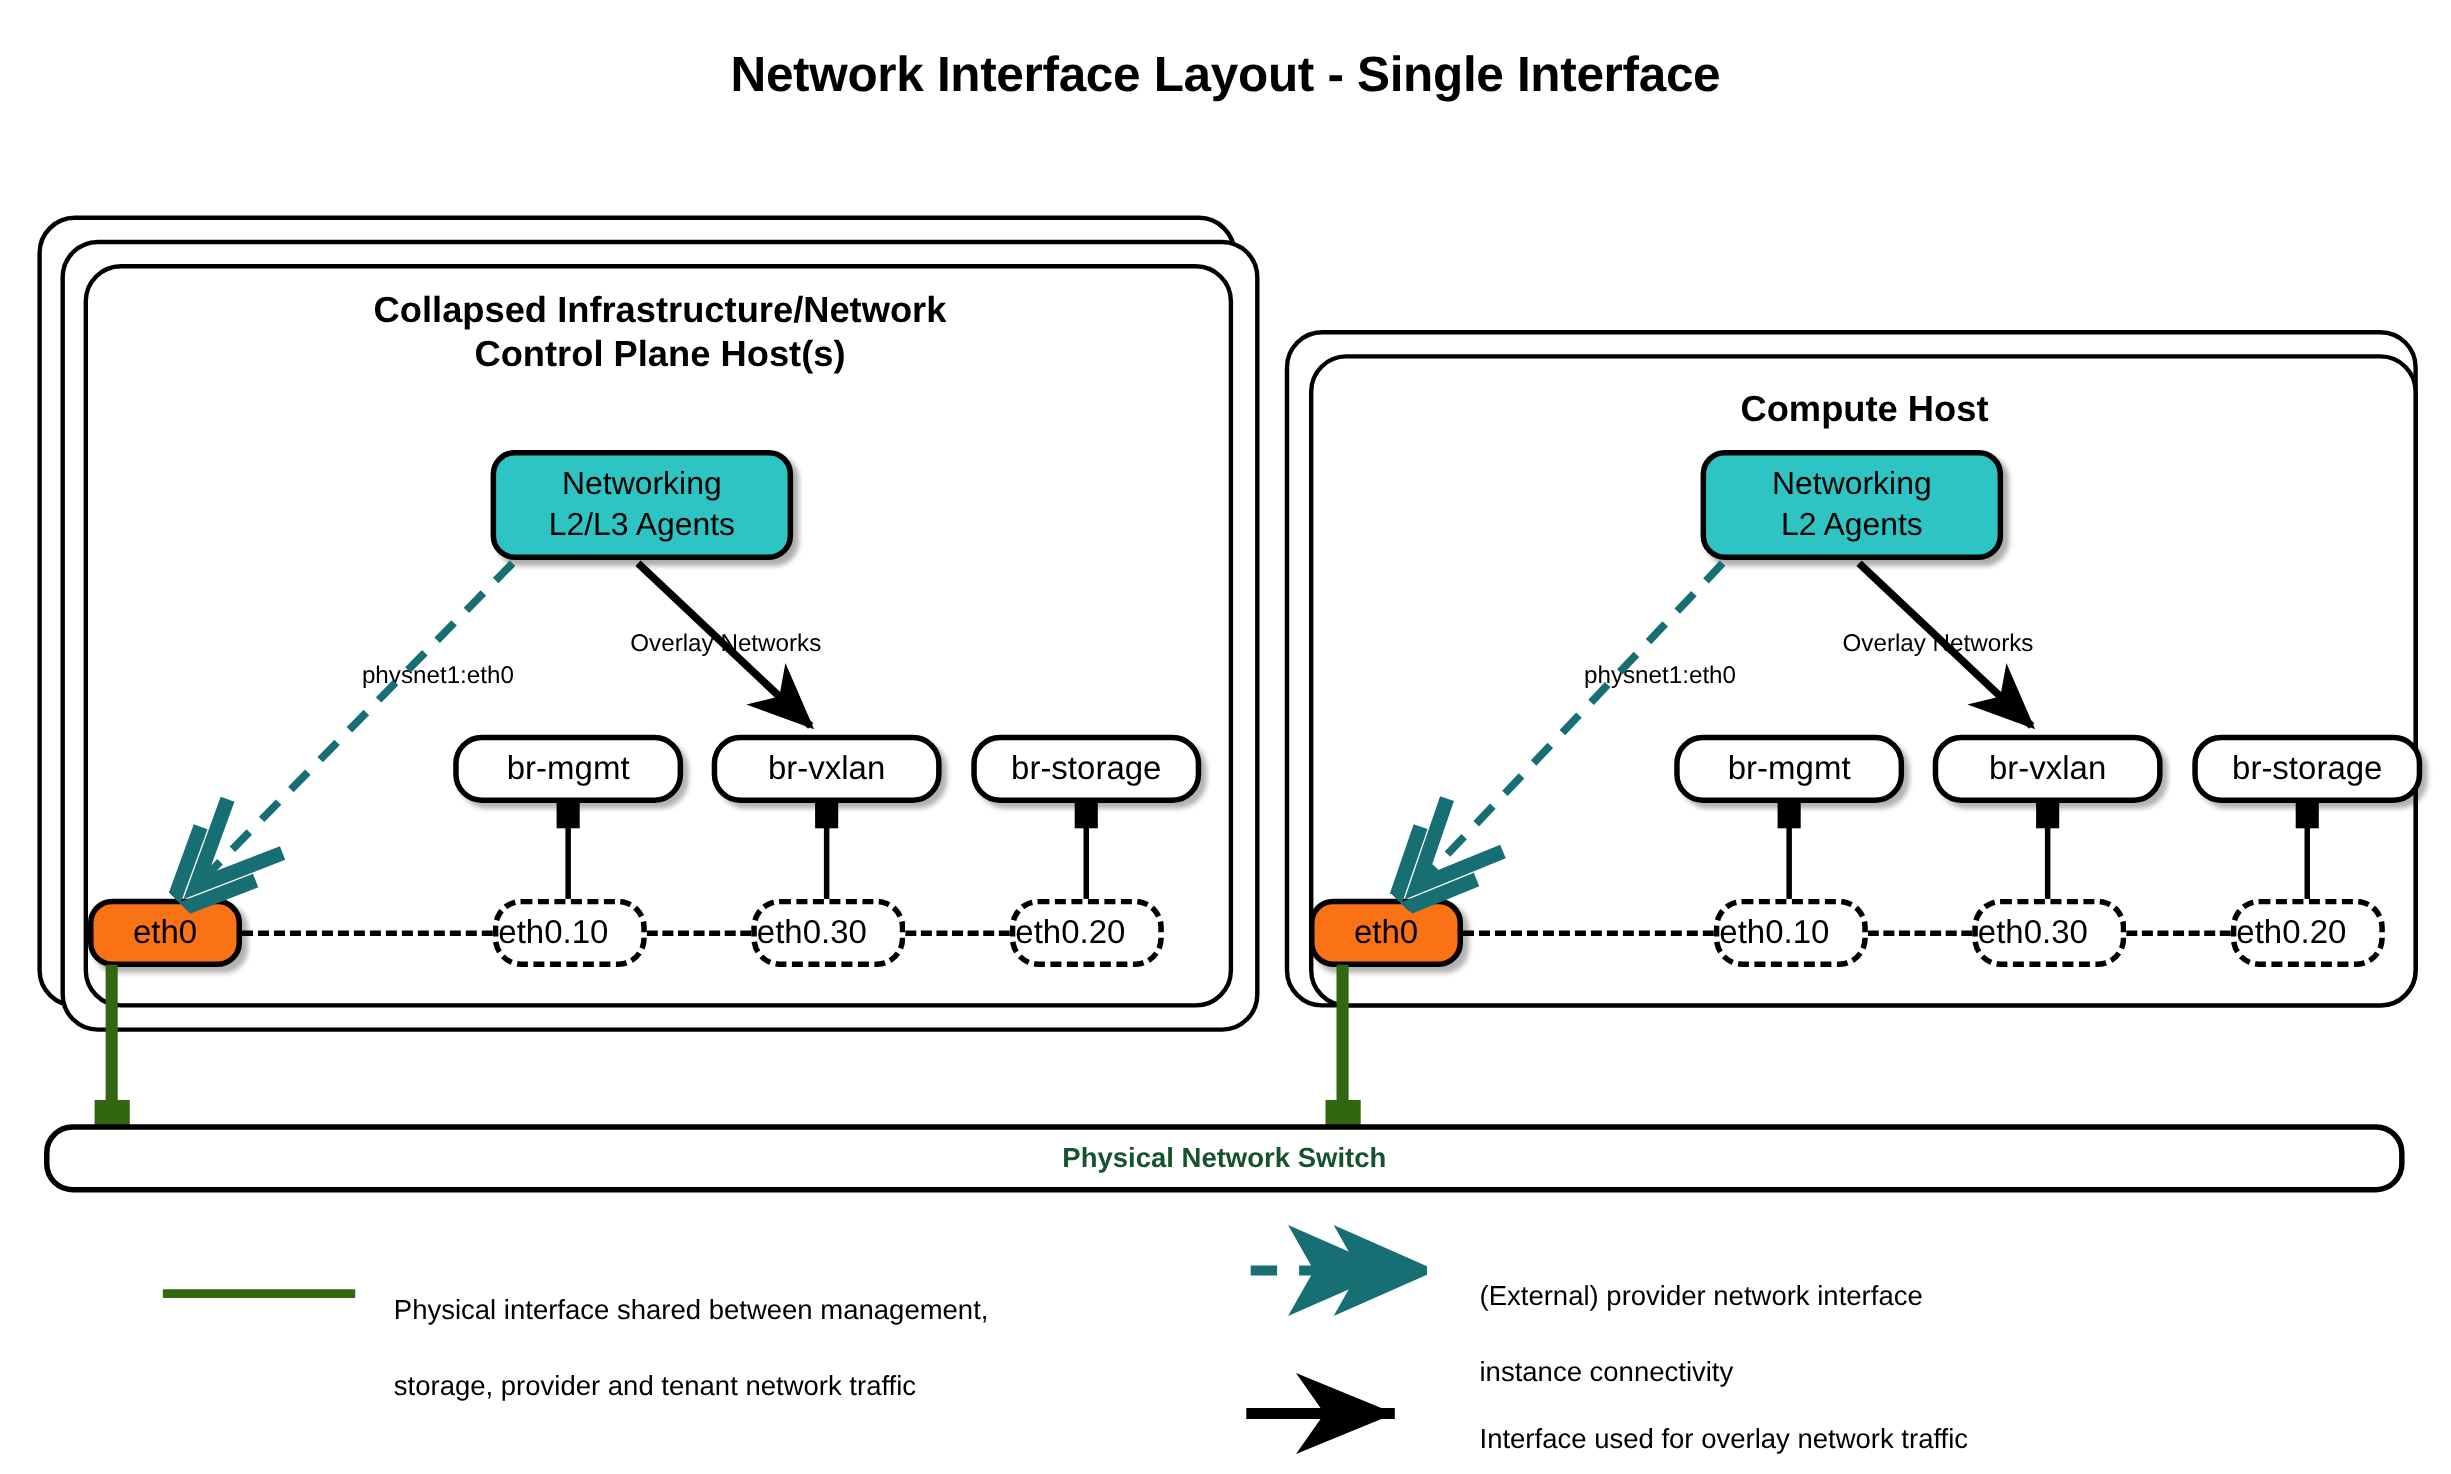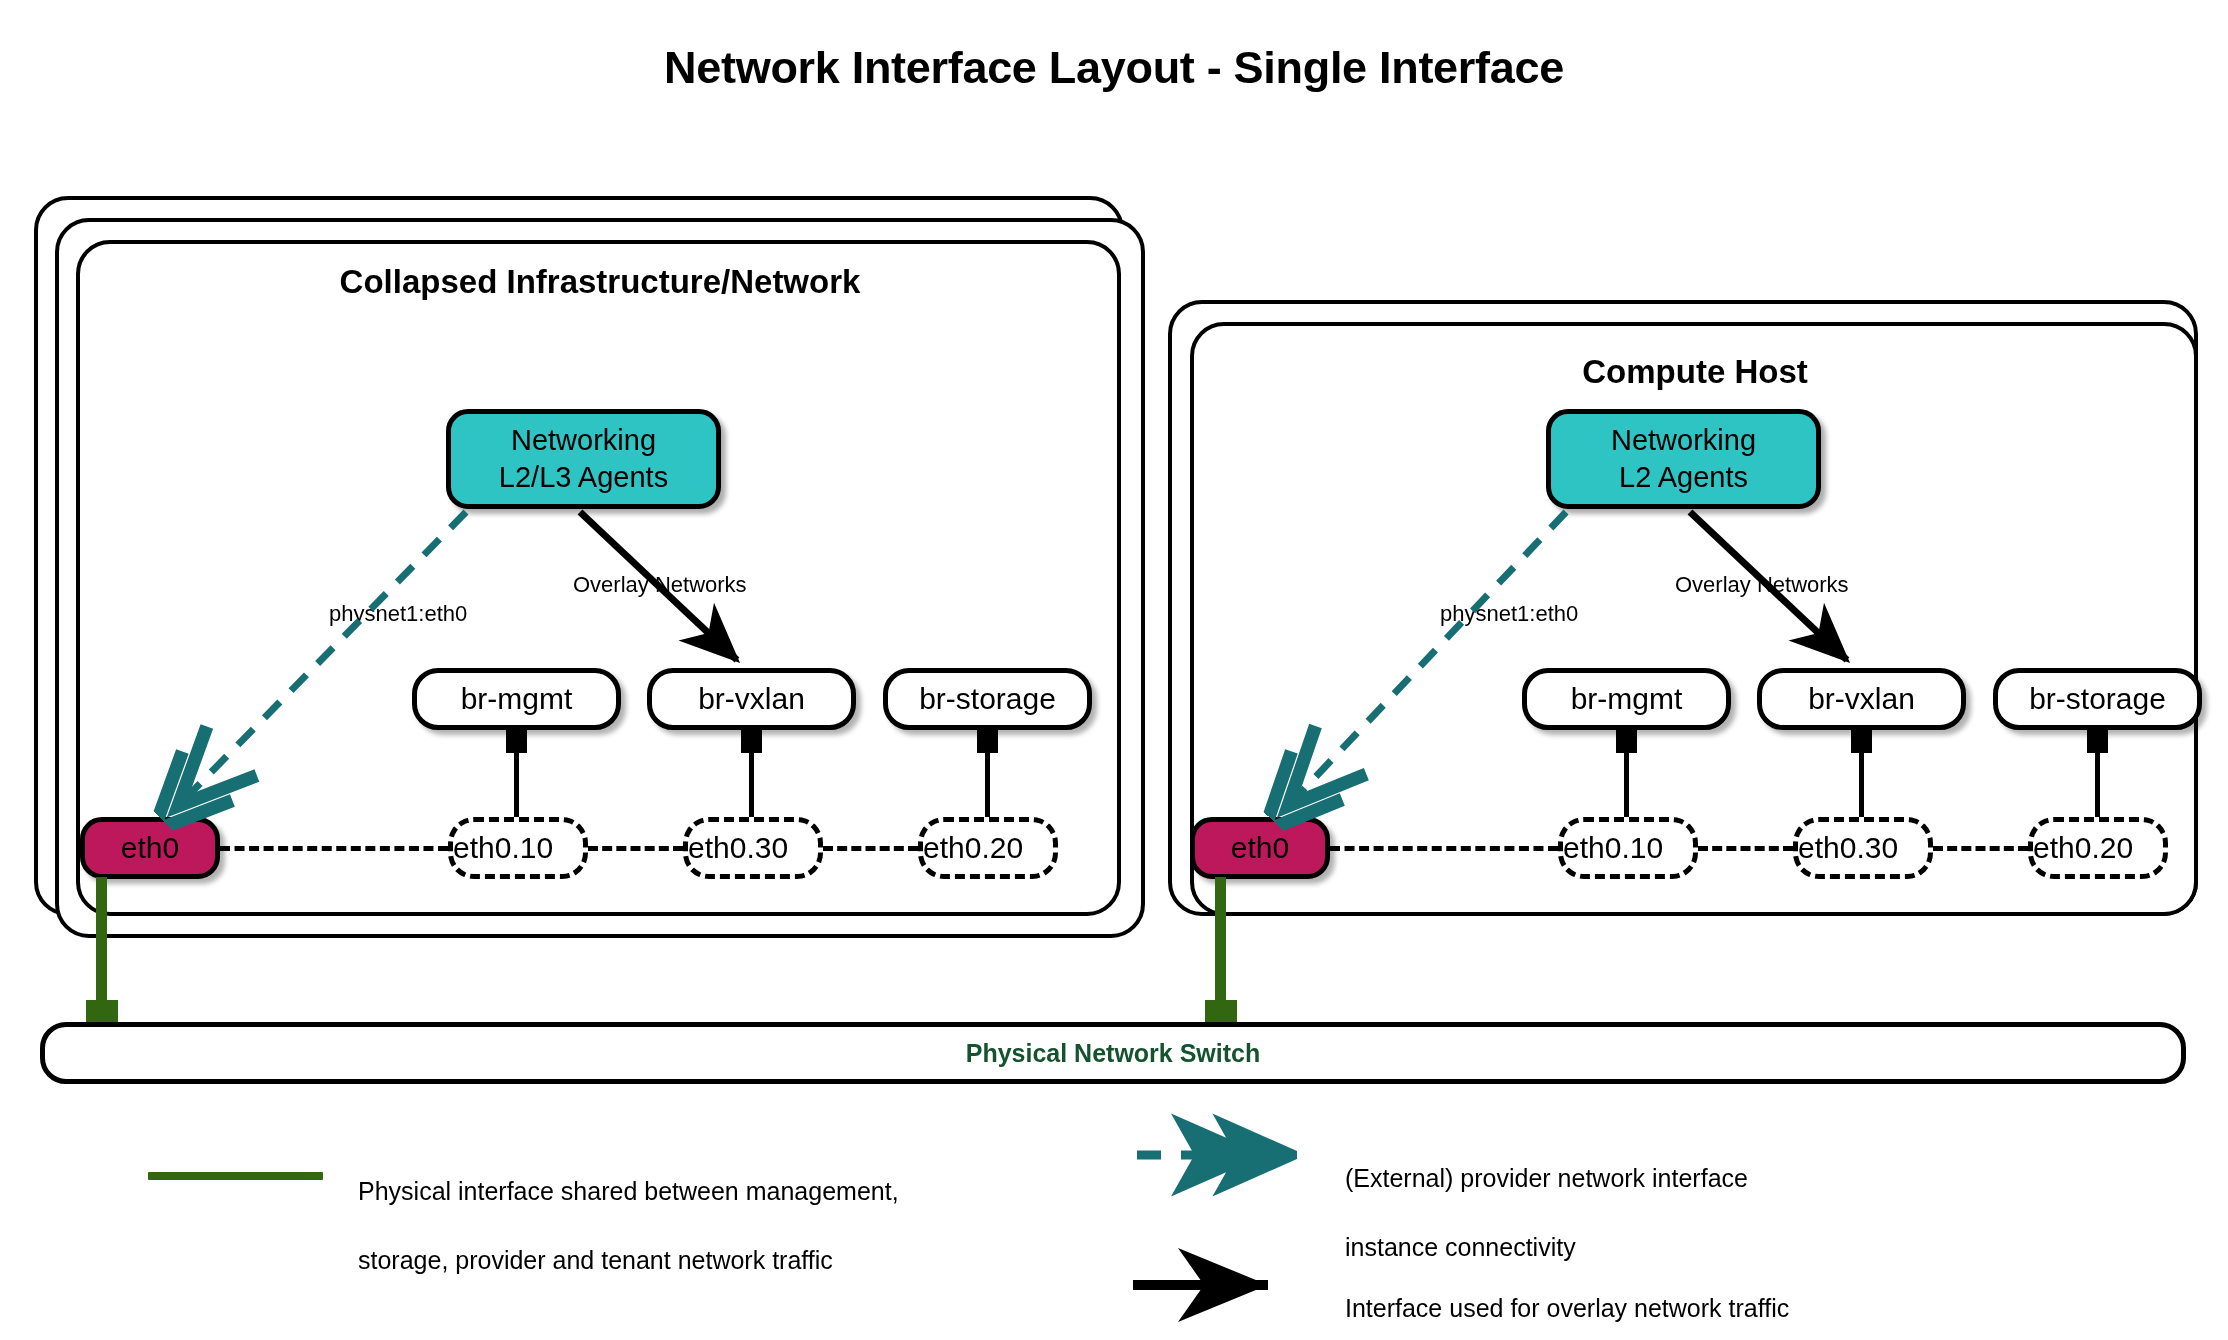--- a/index.html
+++ b/index.html
@@ -78,21 +78,21 @@
     justify-content: center;
     font-size: 30px;
     color: #000000;
     box-shadow: 5px 5px 5px rgba(0,0,0,0.30);
   }
 
   
   .nic-box {
     position: absolute;
     box-sizing: border-box;
-    background: #be185d;
+    background: #f97316;
     border: 5px solid #000000;
     border-radius: 22px;
     display: flex;
     align-items: center;
     justify-content: center;
     font-size: 30px;
     color: #000000;
     box-shadow: 5px 5px 5px rgba(0,0,0,0.30);
   }
 
@@ -191,20 +191,21 @@
 <div id="stage">
 
   <div class="diagram-title">Network Interface Layout - Single Interface</div>
 
   <div class="host-card" style="left:34px; top:196px; width:1090px; height:720px;"></div>
   <div class="host-card" style="left:55px; top:218px; width:1090px; height:720px;"></div>
   <div class="host-card" style="left:76px; top:240px; width:1045px; height:676px;"></div>
 
   <div class="host-title" style="left:120px; top:262px; width:960px;">
     <div>Collapsed Infrastructure/Network</div>
+    <div>Control Plane Host(s)</div>
   </div>
 
   <div class="agent-box" style="left:446px; top:409px; width:275px; height:100px; background:#2ec4c4;">
     <span>Networking</span>
     <span>L2/L3 Agents</span>
   </div>
 
   <div class="edge-label" style="left:329px; top:601px;">physnet1:eth0</div>
   <div class="edge-label" style="left:573px; top:572px;">Overlay Networks</div>
 

